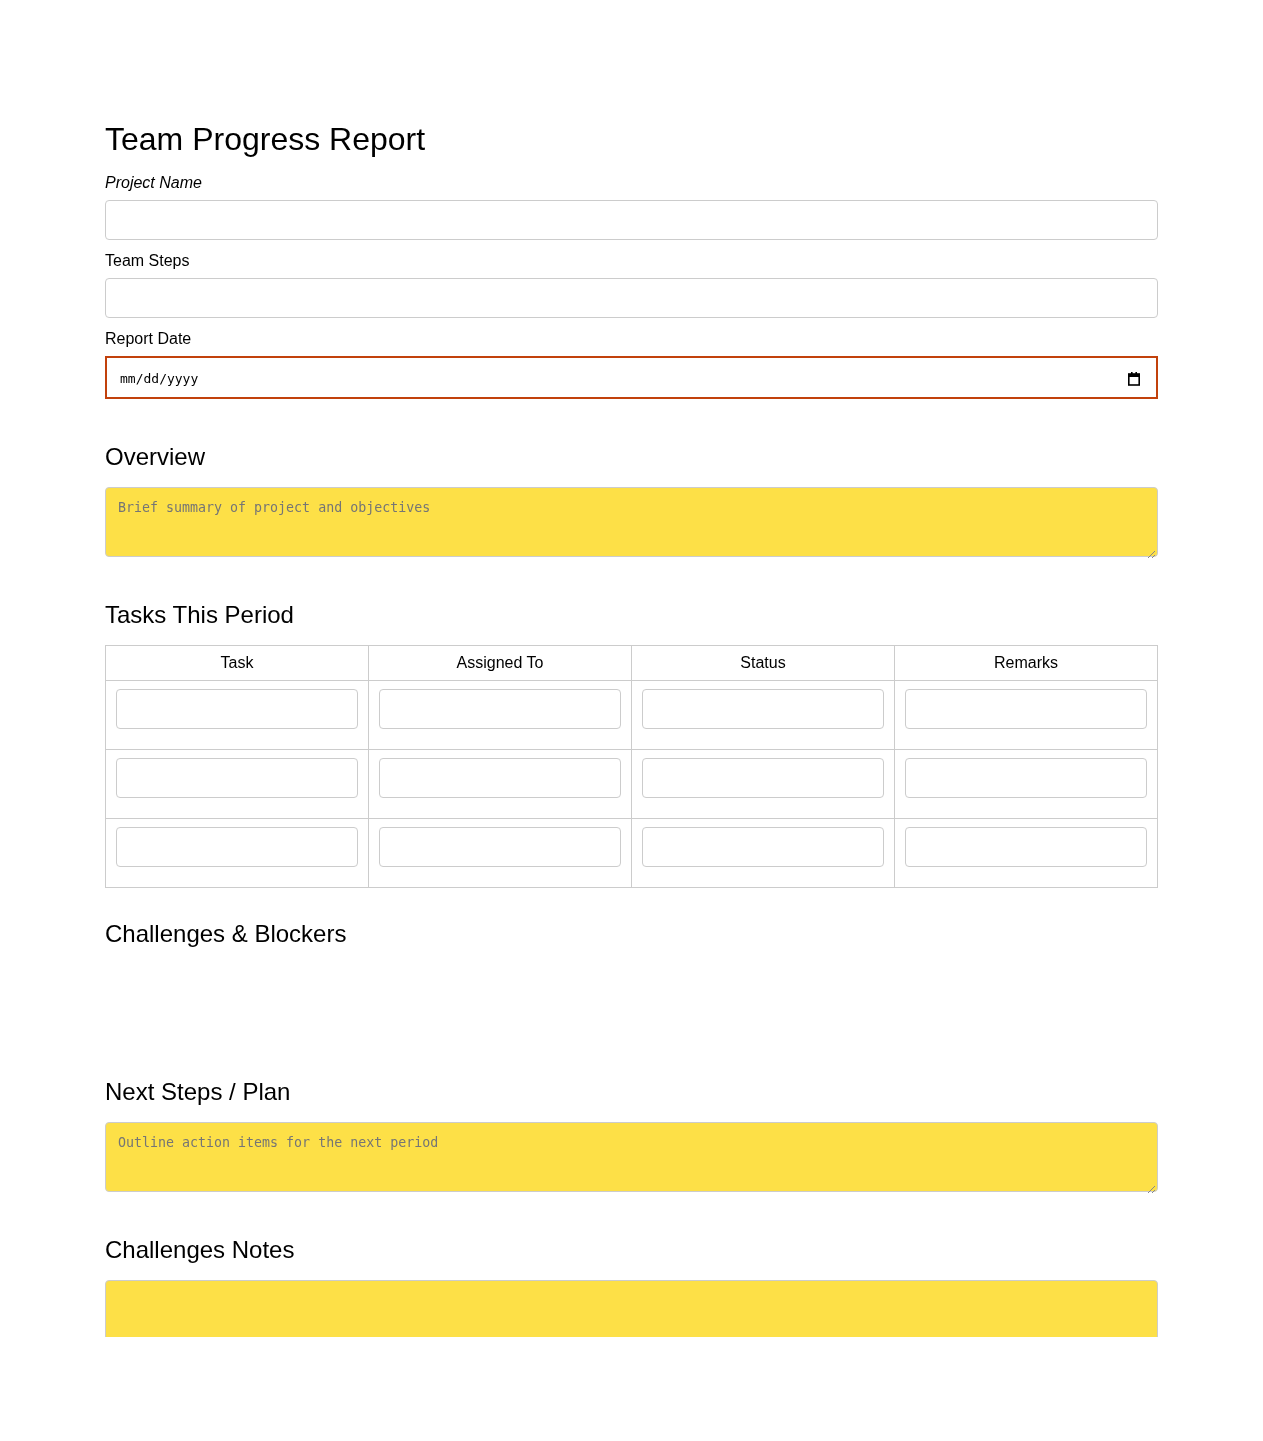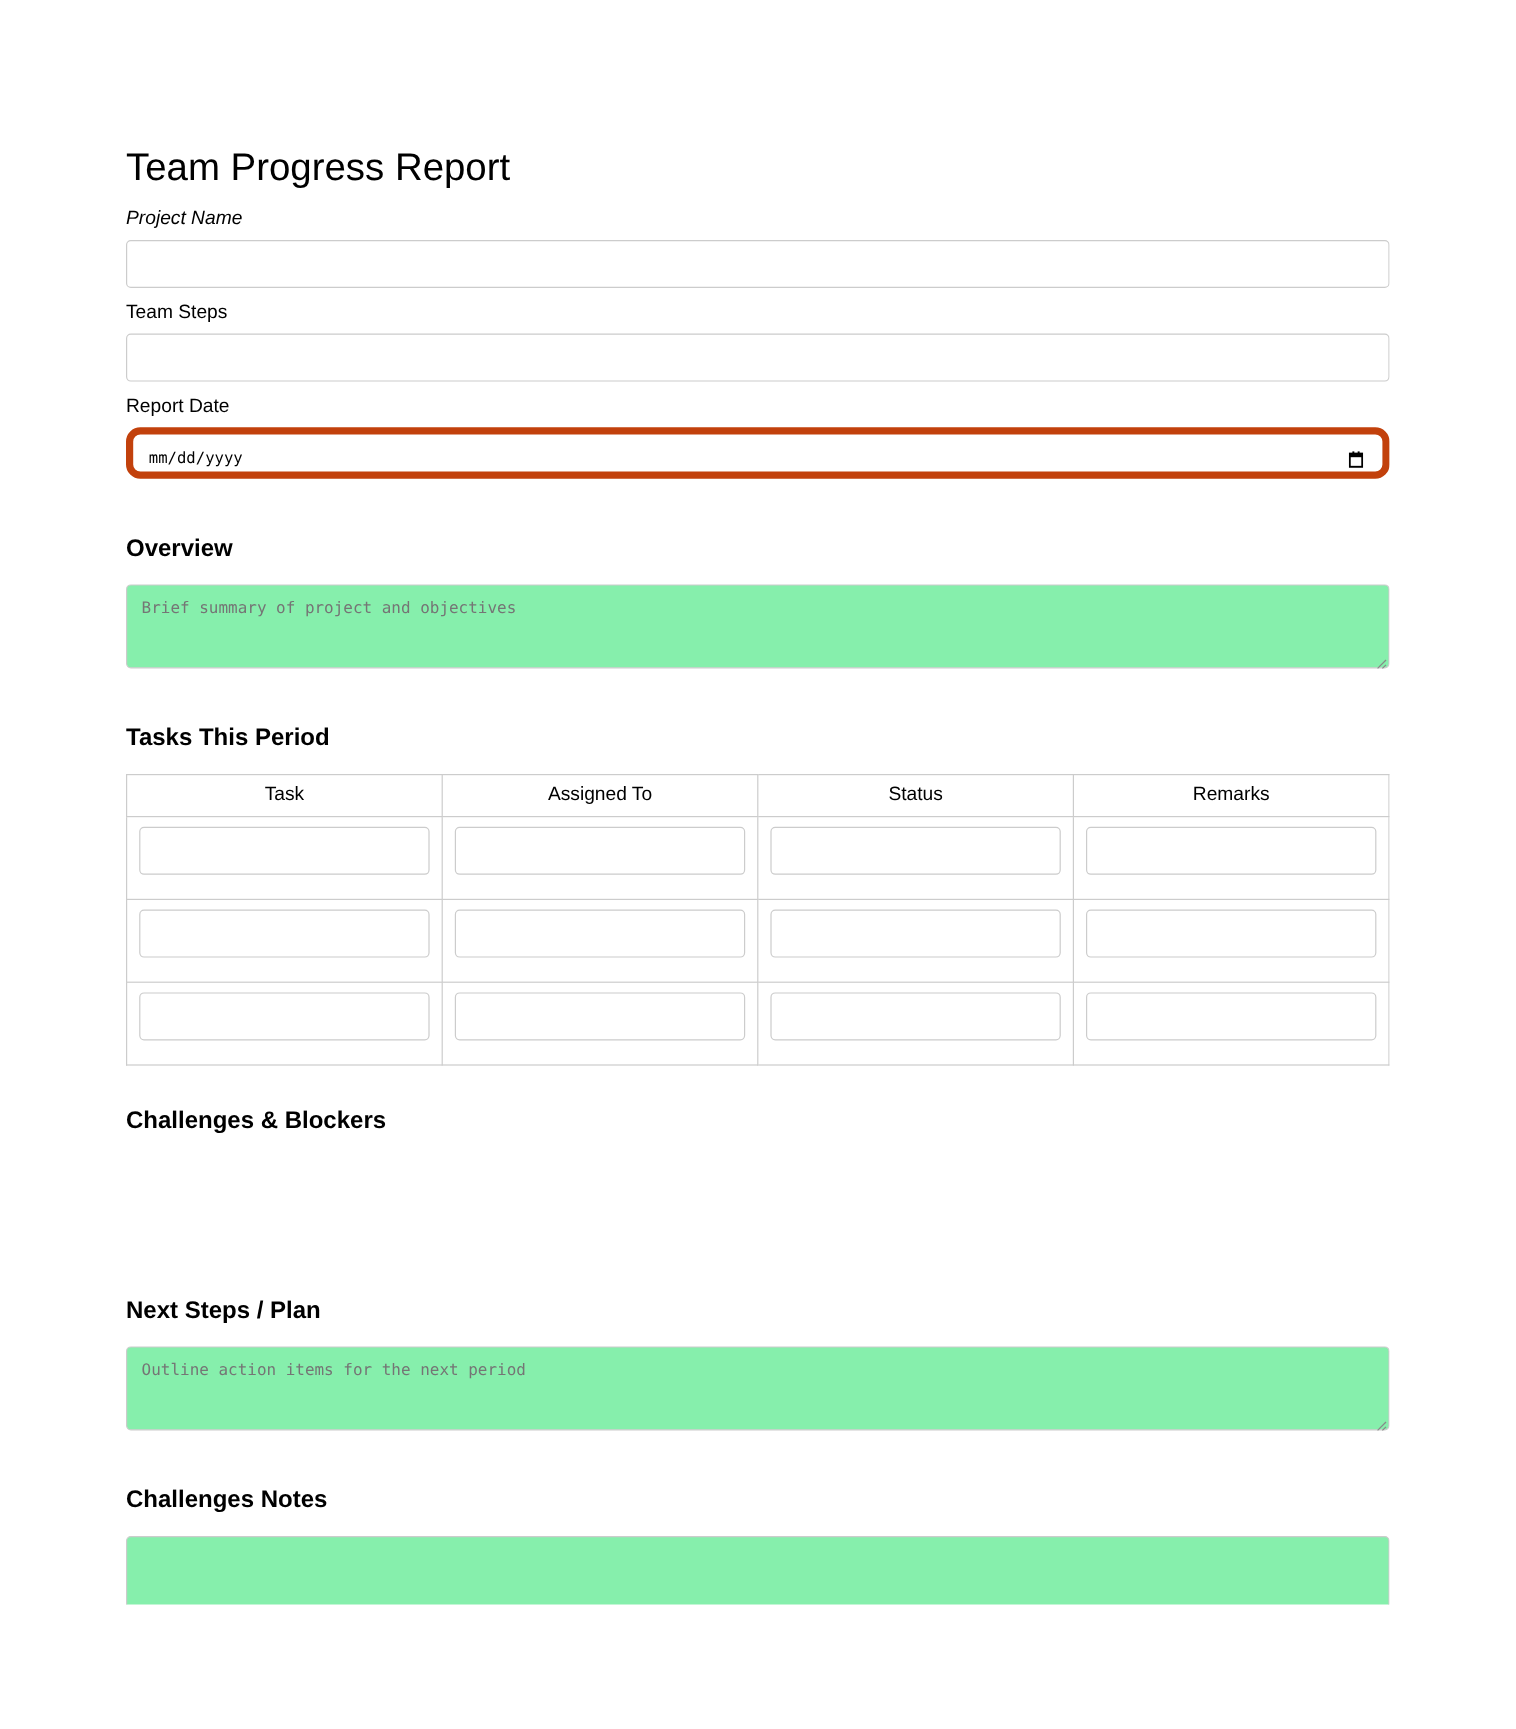--- a/index.html
+++ b/index.html
@@ -53,22 +53,22 @@
     font-family: "Liberation Sans", sans-serif;
     outline: none;
   }
   .date-input {
     position: absolute;
     left: 0;
     top: 319px;
     width: 1053px;
     height: 43px;
     box-sizing: border-box;
-    border: 6px solid #c2410c;
-    border-radius: 12px;
+    border: 2px solid #c2410c;
+    border-radius: 0;
     background: #fff;
   }
   .date-text {
     position: absolute;
     left: 13px;
     top: 13px;
     font-family: "DejaVu Sans Mono", monospace;
     font-size: 13px;
     line-height: 16px;
     color: #000;
@@ -77,33 +77,33 @@
     position: absolute;
     right: 16px;
     top: 14px;
     width: 12px;
     height: 14px;
   }
   h2 {
     position: absolute;
     left: 0;
     margin: 0;
-    font-size: 20px;
-    font-weight: bold;
+    font-size: 24px;
+    font-weight: normal;
     line-height: 28px;
   }
   .textarea-box {
     position: absolute;
     left: 0;
     width: 1053px;
     height: 70px;
     box-sizing: border-box;
     border: 1px solid #cccccc;
     border-radius: 4px;
-    background: #86efac;
+    background: #fde047;
   }
   .textarea-placeholder {
     position: absolute;
     left: 12px;
     top: 12px;
     font-family: "DejaVu Sans Mono", monospace;
     font-size: 13.3px;
     line-height: 16px;
     color: #757575;
   }

